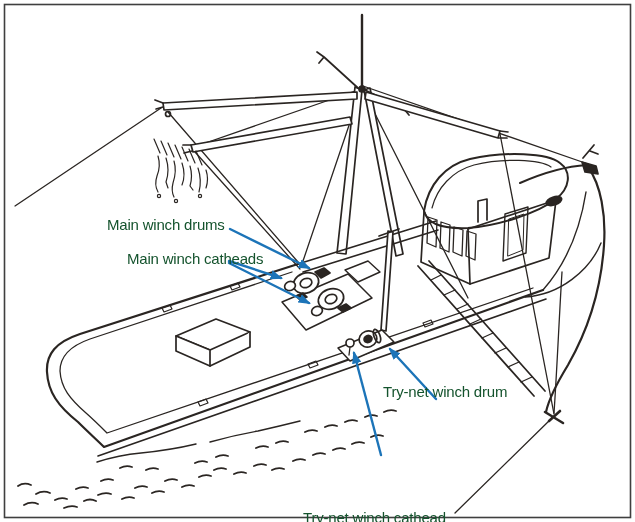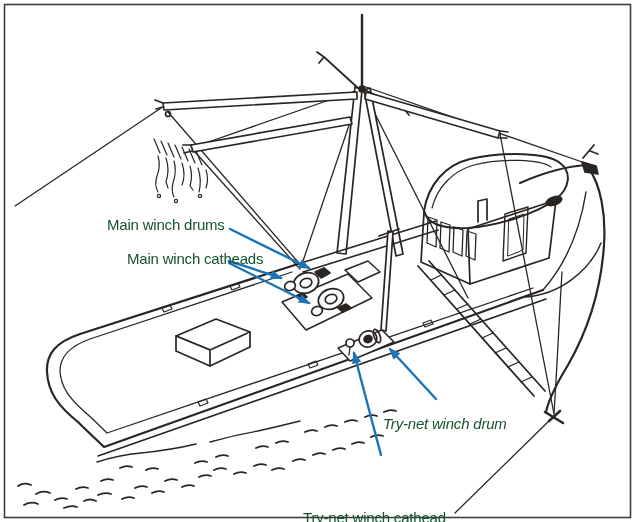--- a/index.html
+++ b/index.html
@@ -170,16 +170,16 @@
       <path d="M229,263 L309,303" marker-end="url(#ah)"></path>
       <path d="M436,399 L390,349" marker-end="url(#ah)"></path>
       <path d="M381,455 L354,353" marker-end="url(#ah)"></path>
     </g>
   </svg>
 
   <div class="label" style="left:107px;top:217px;">Main winch drums</div>
 
   <div class="label" style="left:86px;top:251px;margin-left:41px;">Main winch catheads</div>
 
-  <div class="label" style="left:383px;top:416px;font-style:italic;">Try-net winch drum</div>
+  <div class="label" style="left:383px;top:384px;">Try-net winch drum</div>
 
   <div class="label" style="left:303px;top:462px;margin-top:48px;">Try-net winch cathead</div>
 </div>
 
 </body></html>

